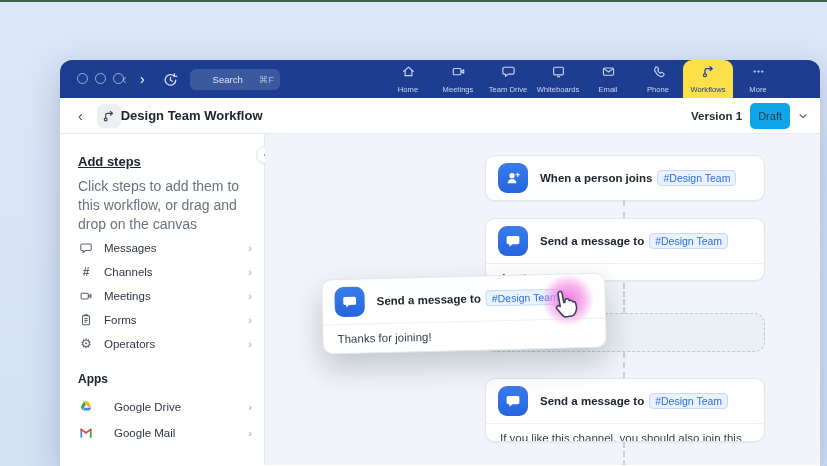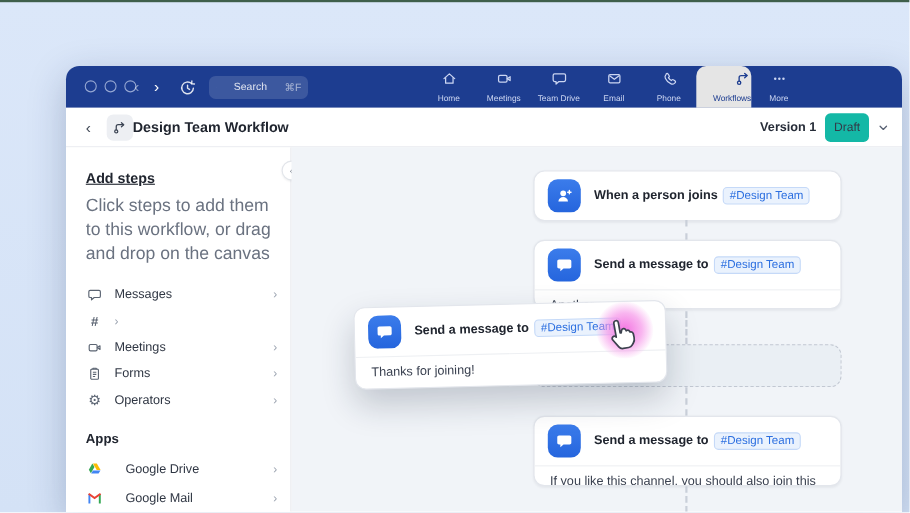--- a/index.html
+++ b/index.html
@@ -22,39 +22,39 @@
   .navbtn.fwd  { left:80px; }
   .historybtn { position:absolute; left:102px; top:10px; width:18px; height:18px; background:none; border:none; cursor:pointer; }
   .search { position:absolute; left:130px; top:9px; width:90px; height:21px; border-radius:6px;
             background:rgba(255,255,255,.14); display:flex; align-items:center; gap:16px; padding:0 6px;
             color:rgba(255,255,255,.85); font-size:9.5px; cursor:text; }
   .search .shortcut { margin-left:auto; color:rgba(255,255,255,.55); }
   .tabs { position:absolute; left:323px; top:0; height:38px; display:flex; }
   .tab { width:50px; height:38px; display:flex; flex-direction:column; align-items:center; justify-content:center;
          gap:6px; color:#ccd6f2; font-size:7.6px; cursor:pointer; }
   .tab svg { display:block; }
-  .tab.active { background:#e5e5e5; border-radius:9px 9px 0 0; color:#1d3d90;align-items:flex-end; }
+  .tab.active { background:#fde047; border-radius:9px 9px 0 0; color:#1d3d90; }
 
   
   .doc-header { position:relative; height:36px; background:#fff; border-bottom:1px solid #e7e9ee;
                 display:flex; align-items:center; }
   .doc-back { margin-left:18px; background:none; border:none; font-size:14px; color:#3f4754; cursor:pointer; font-family:inherit; }
   .doc-chip { margin-left:14px; width:24px; height:24px; border-radius:6px; background:#edeff3;
               display:flex; align-items:center; justify-content:center; color:#3c4554; }
   .doc-title { font-size:13px; font-weight:700; color:#20252f; }
   .doc-right { position:absolute; right:12px; top:0; height:100%; display:flex; align-items:center; gap:8px; }
   .version { font-size:11.5px; font-weight:600; color:#262c38; }
-  .draft-pill { font-size:11px; color:#333b49; background:#14b8a6; border-radius:5px; padding:7px 8px; cursor:pointer; }
+  .draft-pill { font-size:11px; color:#333b49; background:#0ea5e9; border-radius:5px; padding:7px 8px; cursor:pointer; }
   .doc-caret { color:#596274; background:none; border:none; cursor:pointer; }
 
   
   .app-body { position:relative; display:flex; height:331px; }
   .sidebar { width:205px; background:#fff; border-right:1px solid #e5e7ec; padding:20px 12px 0 18px; }
   .sb-heading { font-size:13px; font-weight:700; color:#20252f; margin-bottom:8px;text-decoration:underline; }
-  .sb-desc { font-size:16px; line-height:1.35; color:#6a7280; width:172px; margin-bottom:14px; }
+  .sb-desc { font-size:14px; line-height:1.35; color:#6a7280; width:172px; margin-bottom:2px; }
   .sb-item { height:24px; display:flex; align-items:center; gap:10px; cursor:pointer; }
   .sb-item .ic { width:16px; display:flex; justify-content:center; color:#5b6472; }
   .sb-item .lbl { flex:1; font-size:11.5px; color:#2f3643; }
   .sb-item .chev { color:#9aa2af; font-size:11px; }
   .sb-apps-heading { font-size:12px; font-weight:700; color:#20252f; margin:16px 0 8px; }
   .sb-app { height:26px;gap:20px; }
   .hash { font-size:12px; font-weight:700; color:#5b6472; }
   .gearglyph { font-size:13px; line-height:13px; color:#5b6472; }
   .collapse-btn { position:absolute; left:196px; top:12px; width:18px; height:18px; border-radius:50%;
                   background:#fff; border:1px solid #e2e5ea; box-shadow:0 1px 2px rgba(16,24,40,.08);
@@ -131,20 +131,27 @@
           <span>Meetings</span>
         </div>
         <div class="tab">
           <svg width="15" height="15" viewBox="0 0 16 16" fill="none" stroke="currentColor" stroke-width="1.2" stroke-linejoin="round">
             <path d="M3.4 3.4h9.2c.8 0 1.4.6 1.4 1.4v4.6c0 .8-.6 1.4-1.4 1.4H7.6l-2.8 2.4v-2.4h-1.4c-.8 0-1.4-.6-1.4-1.4V4.8c0-.8.6-1.4 1.4-1.4z"></path>
           </svg>
           <span>Team Drive</span>
         </div>
         <div class="tab">
           <svg width="15" height="15" viewBox="0 0 16 16" fill="none" stroke="currentColor" stroke-width="1.2" stroke-linejoin="round">
+            <rect x="2.8" y="3.4" width="10.4" height="8.2" rx="1.4"></rect>
+              <path d="M6.4 13.6h3.2"></path>
+          </svg>
+          <span>Whiteboards</span>
+        </div>
+        <div class="tab">
+          <svg width="15" height="15" viewBox="0 0 16 16" fill="none" stroke="currentColor" stroke-width="1.2" stroke-linejoin="round">
             <rect x="2.6" y="4.2" width="10.8" height="7.8" rx="1.3"></rect>
               <path d="M3.4 5.2L8 8.6l4.6-3.4"></path>
           </svg>
           <span>Email</span>
         </div>
         <div class="tab">
           <svg width="15" height="15" viewBox="0 0 16 16" fill="none" stroke="currentColor" stroke-width="1.2" stroke-linejoin="round">
             <path d="M5.1 3.2c.4-.4 1.1-.4 1.5.1l1.2 1.7c.3.4.3 1-.1 1.4l-.6.6c.6 1.2 1.6 2.2 2.8 2.8l.6-.6c.4-.4 1-.4 1.4-.1l1.7 1.2c.5.4.5 1.1.1 1.5l-.8.8c-.8.8-2 1-3.2.5-2.5-1.1-4.5-3.1-5.6-5.6-.5-1.2-.3-2.4.5-3.2z"></path>
           </svg>
           <span>Phone</span>
@@ -201,20 +208,21 @@
               <path d="M3.4 3.4h9.2c.8 0 1.4.6 1.4 1.4v4.6c0 .8-.6 1.4-1.4 1.4H7.6l-2.8 2.4v-2.4h-1.4c-.8 0-1.4-.6-1.4-1.4V4.8c0-.8.6-1.4 1.4-1.4z"></path>
             </svg>
           </span>
           <span class="lbl">Messages</span>
           <span class="chev">›</span>
         </div>
         <div class="sb-item">
           <span class="ic">
               <span class="hash">#</span>
             </span>
+          <span class="lbl">Channels</span>
           <span class="chev">›</span>
         </div>
         <div class="sb-item">
           <span class="ic">
             <svg width="14" height="14" viewBox="0 0 16 16" fill="none" stroke="currentColor" stroke-width="1.2" stroke-linejoin="round">
               <rect x="2.4" y="4.8" width="8.2" height="6.6" rx="1.4"></rect>
                 <path d="M10.8 8l2.8-1.9v3.8z"></path>
             </svg>
           </span>
           <span class="lbl">Meetings</span>

